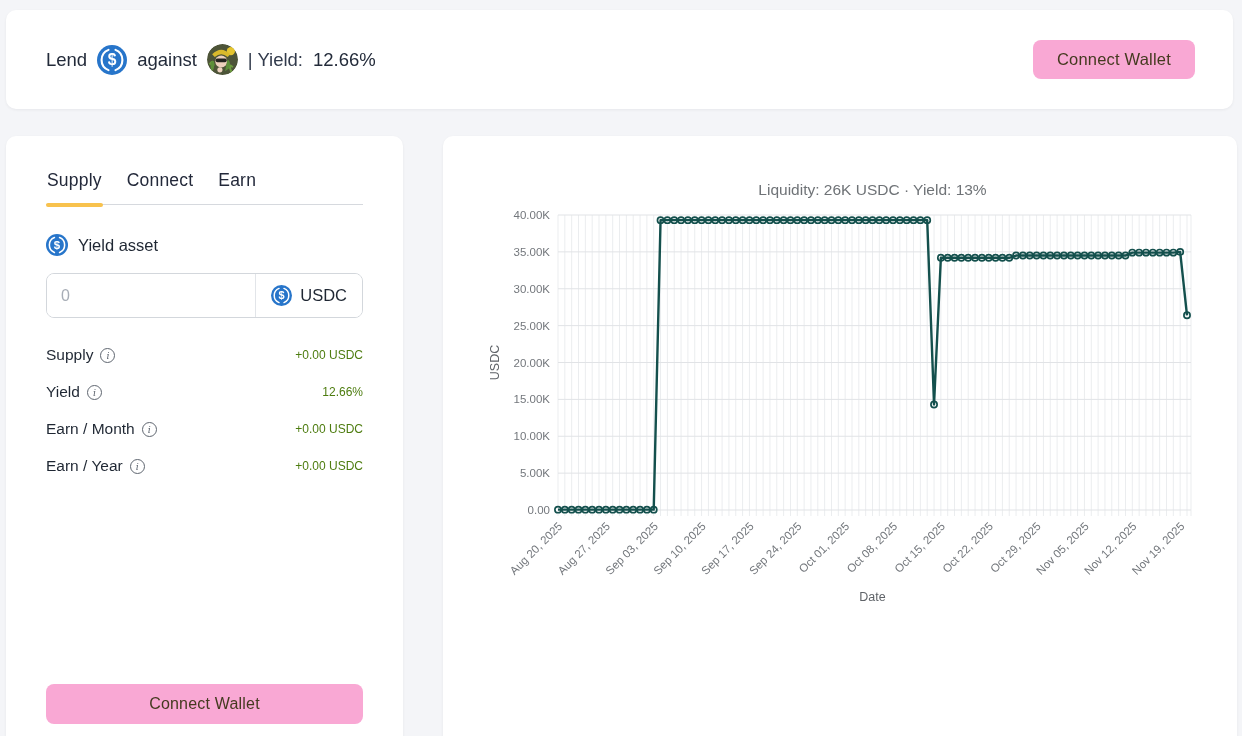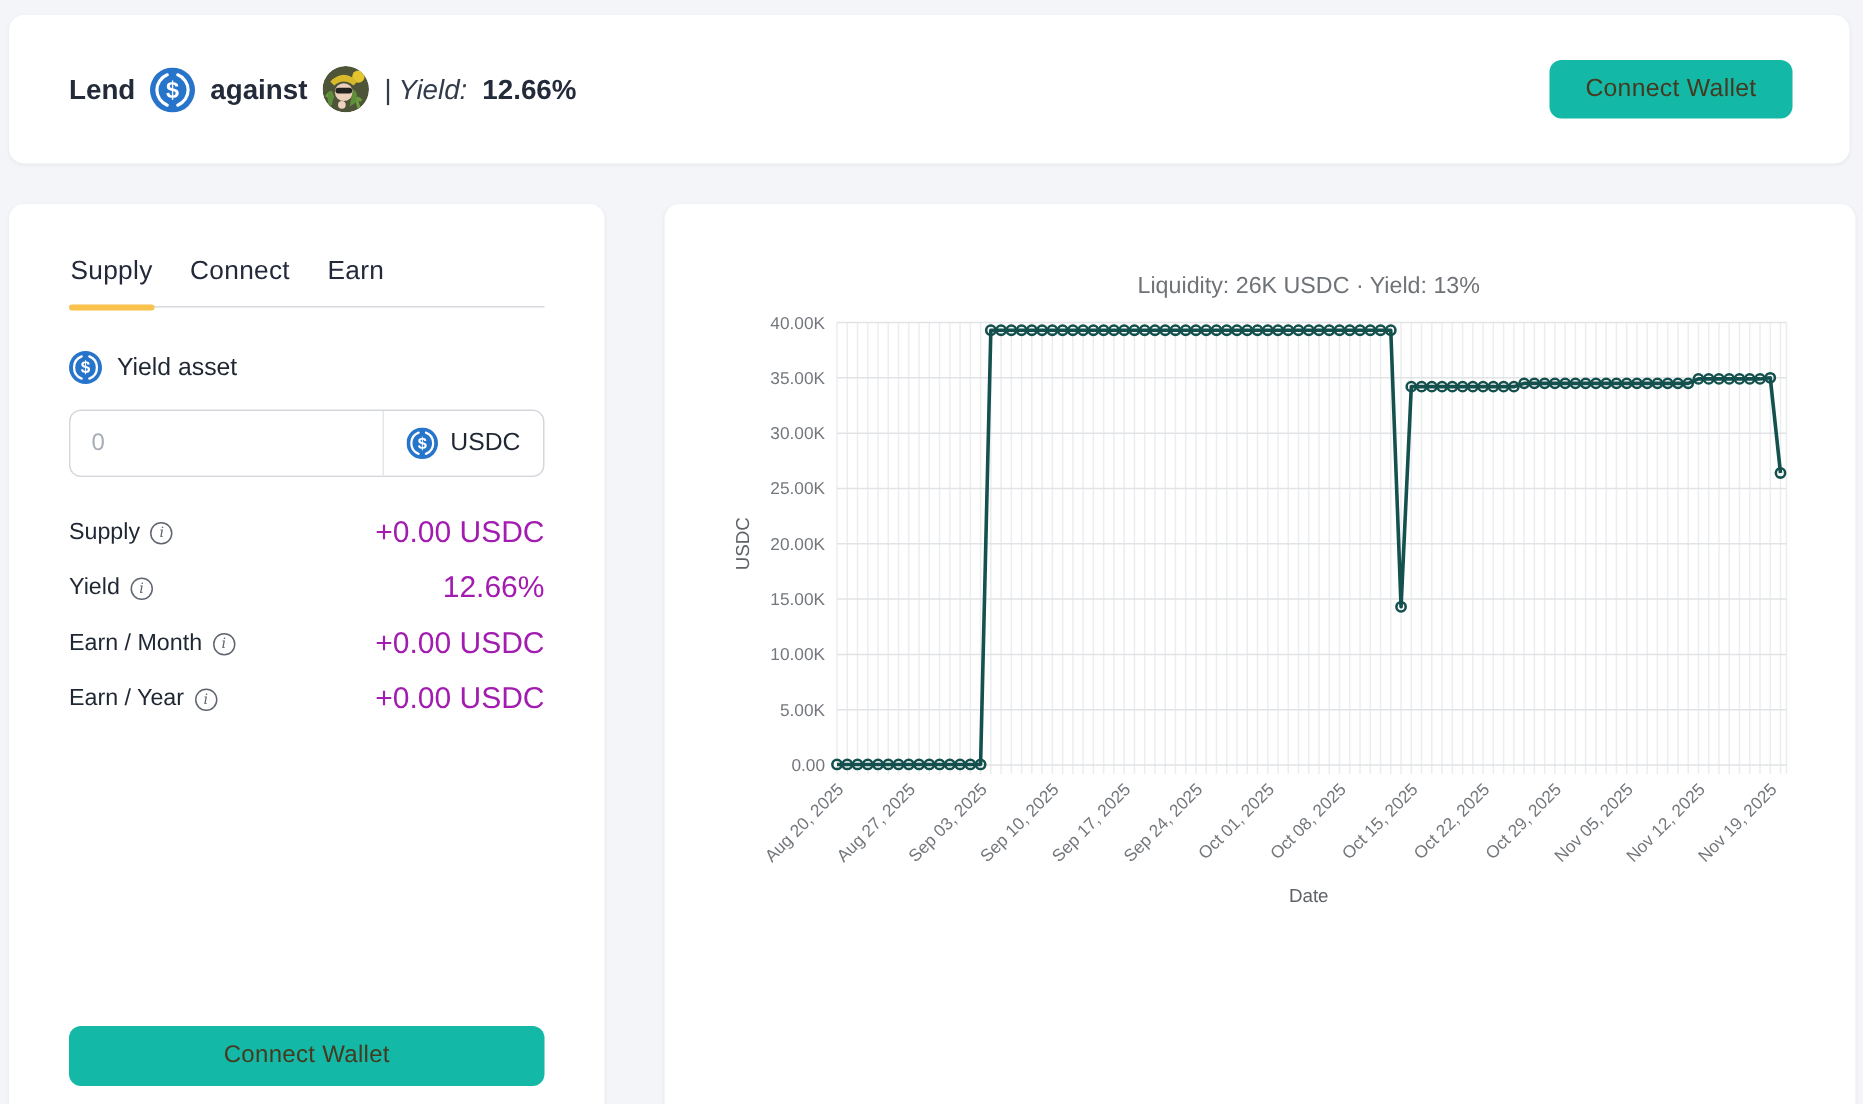--- a/index.html
+++ b/index.html
@@ -5,27 +5,27 @@
   * { margin:0; padding:0; box-sizing:border-box; }
   html,body { width:1242px; height:736px; overflow:hidden; background:#f4f5f8;
     font-family:"Liberation Sans","DejaVu Sans",sans-serif; color:#222b3a; }
 
   .card { background:#fff; border-radius:10px; box-shadow:0 1px 3px rgba(16,24,40,.06); }
 
   
   .header-card { position:absolute; left:6px; top:10px; right:9px; height:99px;
     display:flex; align-items:center; justify-content:space-between; padding:0 38px 0 40px; }
   .header-left { display:flex; align-items:center; gap:10px; font-size:18.5px; color:#232b3a; }
-  .bold { font-weight:700; }
+  .bold { font-weight:400; }
   .token-icon { width:30px; height:30px; display:inline-block; }
   .token-icon svg, .avatar svg { display:block; width:100%; height:100%; }
   .avatar { width:31px; height:31px; border-radius:50%; overflow:hidden; display:inline-block; }
-  .yield-sep { color:#323b4c; font-weight:400;font-style:italic; }
-
-  .btn-primary { background:#14b8a6; border:none; border-radius:8px; color:#453a20;
+  .yield-sep { color:#323b4c; font-weight:400; }
+
+  .btn-primary { background:#f9a8d4; border:none; border-radius:8px; color:#453a20;
     font-family:inherit; font-size:16.5px; font-weight:500; padding:10px 24px; cursor:pointer;
     letter-spacing:.2px; }
   .btn-block { display:block; width:100%; padding:11px 0; text-align:center; font-size:16px; }
 
   
   .left-card { position:absolute; left:6px; top:136px; width:397px; height:660px;
     padding:34px 40px 72px; display:flex; flex-direction:column; }
   .right-card { position:absolute; left:443px; top:136px; right:5px; height:660px;
     padding:32px 12px 0 40px; }
 
@@ -49,21 +49,21 @@
     border-left:1px solid #e2e5e9; background:#fff; border:none; border-left:1px solid #e2e5e9;
     font-family:inherit; font-size:16.5px; color:#1f2733; cursor:pointer; }
   .token-select .token-icon { width:21px; height:21px; }
 
   .stats { margin-top:27px; }
   .stat-row { display:flex; align-items:center; justify-content:space-between; margin-bottom:17px; height:20px; }
   .stat-label { display:flex; align-items:center; gap:7px; font-size:15.5px; color:#1f2733; }
   .info-icon { width:15px; height:15px; border:1.2px solid #5f6670; border-radius:50%;
     display:inline-flex; align-items:center; justify-content:center; font-size:9.5px;
     color:#5f6670; font-family:"DejaVu Serif",serif; font-style:italic; cursor:pointer; }
-  .stat-value { font-size:20px; color:#a21caf; }
+  .stat-value { font-size:12px; color:#4d7c0f; }
   .left-card .btn-block { margin-top:auto; }
 
   
   .chart-wrap { margin-top:9px; }
   svg text { font-family:"Liberation Sans","DejaVu Sans",sans-serif; }
 </style>
 </head>
 <body>
 
 <div class="card header-card">

